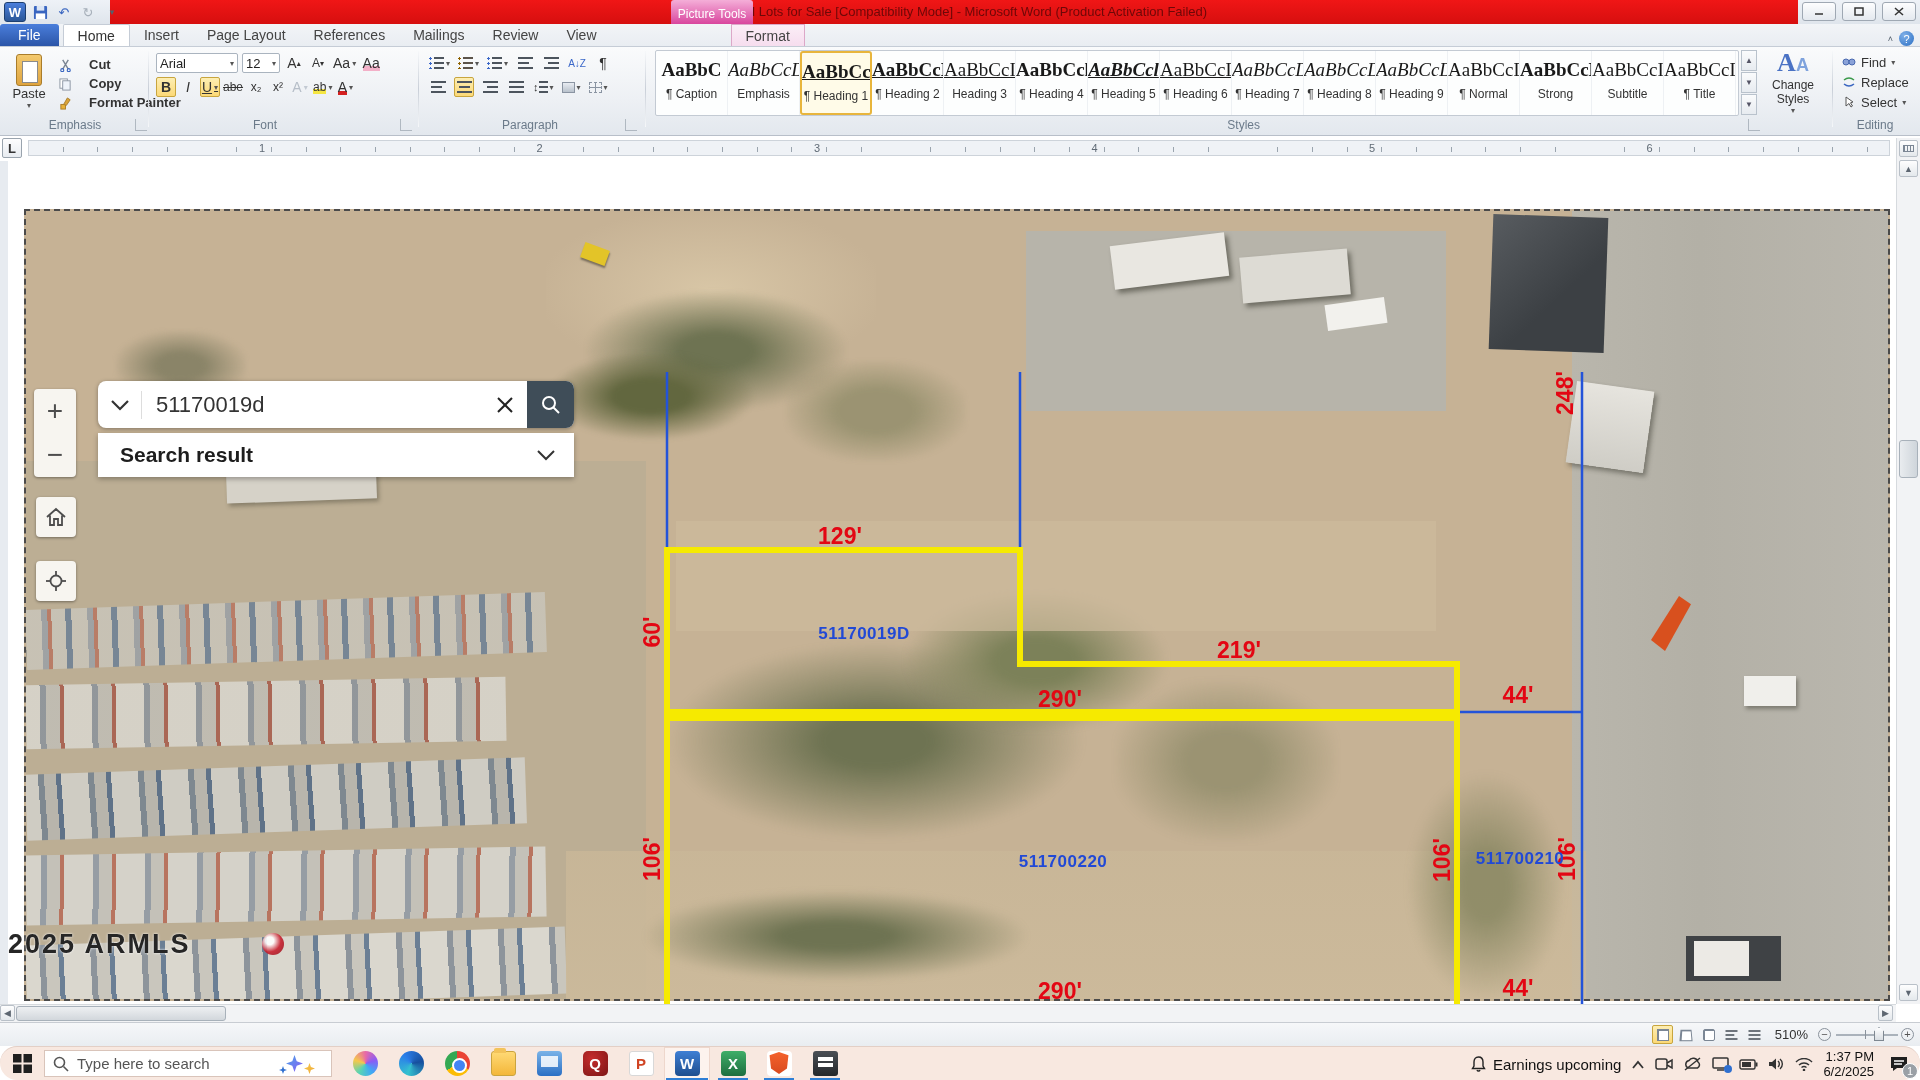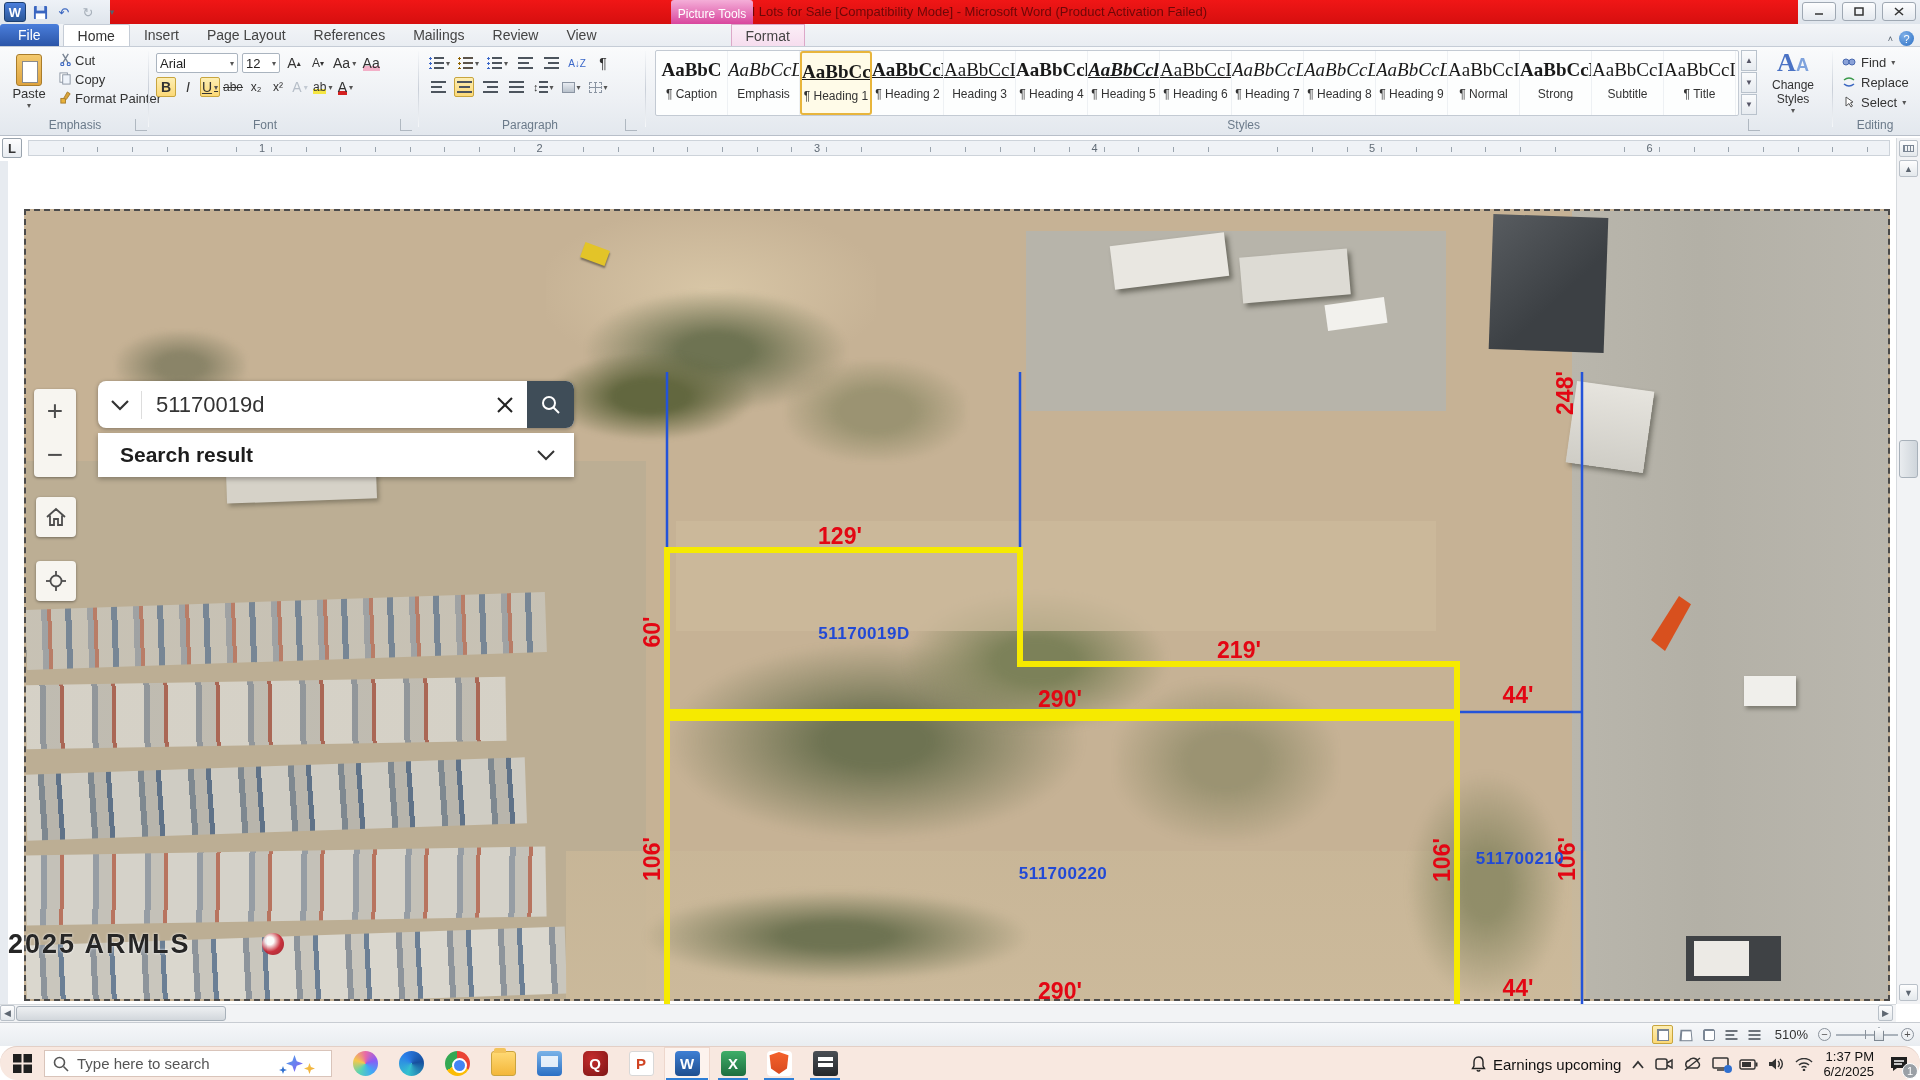--- a/index.html
+++ b/index.html
@@ -28,21 +28,21 @@
 
   
   #ribbon{position:absolute;left:0;top:47px;width:1920px;height:89px;background:linear-gradient(#fafbfc,#edf0f4 60%,#e3e8ee);border-bottom:1px solid #b8bfc9;}
   .group-divider{position:absolute;top:4px;width:1px;height:76px;background:linear-gradient(#f6f8fa,#c9cfd8,#f6f8fa);}
   .group-label{position:absolute;top:71px;font-size:12px;color:#6b7a8a;text-align:center;}
   .dlg-launcher{position:absolute;top:72px;width:12px;height:12px;border-left:1px solid #9aa4ae;border-bottom:1px solid #9aa4ae;opacity:.7;}
   
   #paste-btn{position:absolute;left:8px;top:3px;width:42px;height:68px;border:1px solid transparent;border-radius:3px;display:flex;flex-direction:column;align-items:center;font-size:13px;color:#333;}
   #paste-clip{width:26px;height:32px;background:linear-gradient(#f3c96e,#dfa43f);border:1px solid #a97c2a;border-radius:3px;position:relative;margin-top:3px;}
   #paste-clip:after{content:"";position:absolute;left:5px;top:6px;width:14px;height:20px;background:#fff;border:1px solid #8a8a8a;}
-  .small-cmd{display:flex;align-items:flex-start;gap:3px;font-size:13px;color:#333;height:19px;padding-left:3px;}
+  .small-cmd{display:flex;align-items:flex-end;gap:17px;font-size:13px;color:#333;height:19px;padding-left:3px;font-weight:bold;}
   
   .rbtn{display:inline-flex;align-items:center;justify-content:center;height:20px;min-width:20px;border:1px solid transparent;border-radius:2px;font-size:14px;color:#333;}
   .rbtn.on{background:linear-gradient(#fdeeb3,#fcd977);border-color:#c8a53e;}
   .rbtn .drop{font-size:8px;margin-left:2px;color:#555;}
   .combo{height:20px;background:#fff;border:1px solid #aab4bf;border-radius:2px;font-size:13px;color:#222;display:flex;align-items:center;padding:0 3px;justify-content:space-between;}
   .combo .drop{font-size:8px;color:#555;margin-left:4px;}
   
   .lines{width:15px;height:12px;background:
     linear-gradient(#4d555e,#4d555e) 0 0/15px 2px no-repeat,
     linear-gradient(#4d555e,#4d555e) 0 5px/15px 2px no-repeat,
@@ -542,21 +542,21 @@
         <span class="map-label dim" style="left: 1239px; top: 489px; transform: translate(-50%, -50%);">219'</span>
         <span class="map-label dim" style="left: 1060px; top: 538px; transform: translate(-50%, -50%);">290'</span>
         <span class="map-label dim" style="left: 1518px; top: 534px; transform: translate(-50%, -50%);">44'</span>
         <span class="map-label dim" style="left: 652px; top: 698px; transform: translate(-50%, -50%) rotate(-90deg);">106'</span>
         <span class="map-label dim" style="left: 1442px; top: 699px; transform: translate(-50%, -50%) rotate(-90deg);">106'</span>
         <span class="map-label dim" style="left: 1567px; top: 698px; transform: translate(-50%, -50%) rotate(-90deg);">106'</span>
         <span class="map-label dim" style="left: 1060px; top: 830px; transform: translate(-50%, -50%);">290'</span>
         <span class="map-label dim" style="left: 1518px; top: 827px; transform: translate(-50%, -50%);">44'</span>
         <span class="map-label dim" style="left: 1565px; top: 232px; transform: translate(-50%, -50%) rotate(-90deg);">248'</span>
         <span class="map-label parcel" style="left: 864px; top: 473px; transform: translate(-50%, -50%);">51170019D</span>
-        <span class="map-label parcel" style="left: 1063px; top: 701px; transform: translate(-50%, -50%); margin-top: 12px;">511700220</span>
+        <span class="map-label parcel" style="left: 1063px; top: 701px; transform: translate(-50%, -50%);">511700220</span>
         <span class="map-label parcel" style="left: 1520px; top: 698px; transform: translate(-50%, -50%);">511700210</span>
       </div>
 
     <div id="map-search">
       <div id="search-chevron">
         <svg width="20" height="12" viewBox="0 0 20 12">
             <polyline points="2,2 10,10 18,2" fill="none" stroke="#333" stroke-width="2.2"></polyline>
           </svg>
       </div>
       <div id="search-value">51170019d</div>

